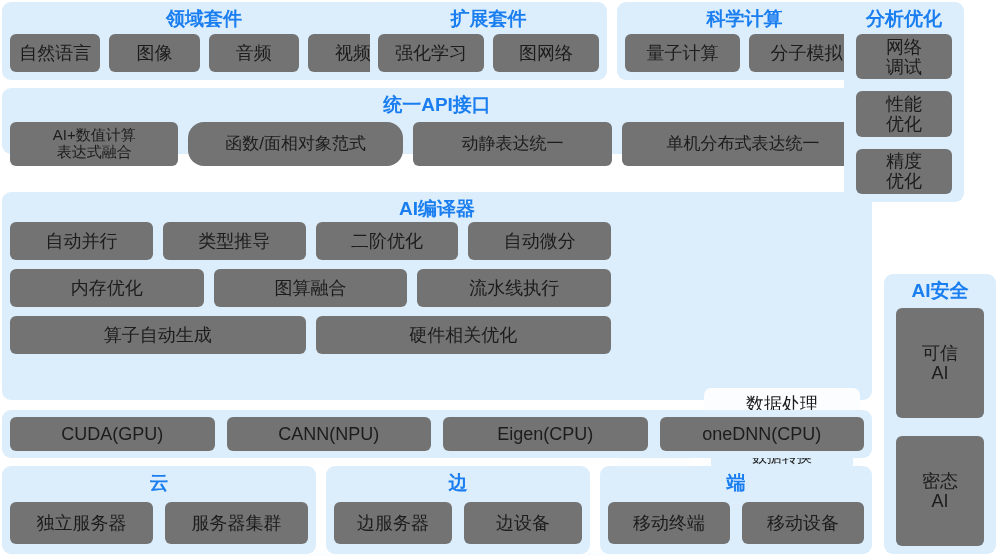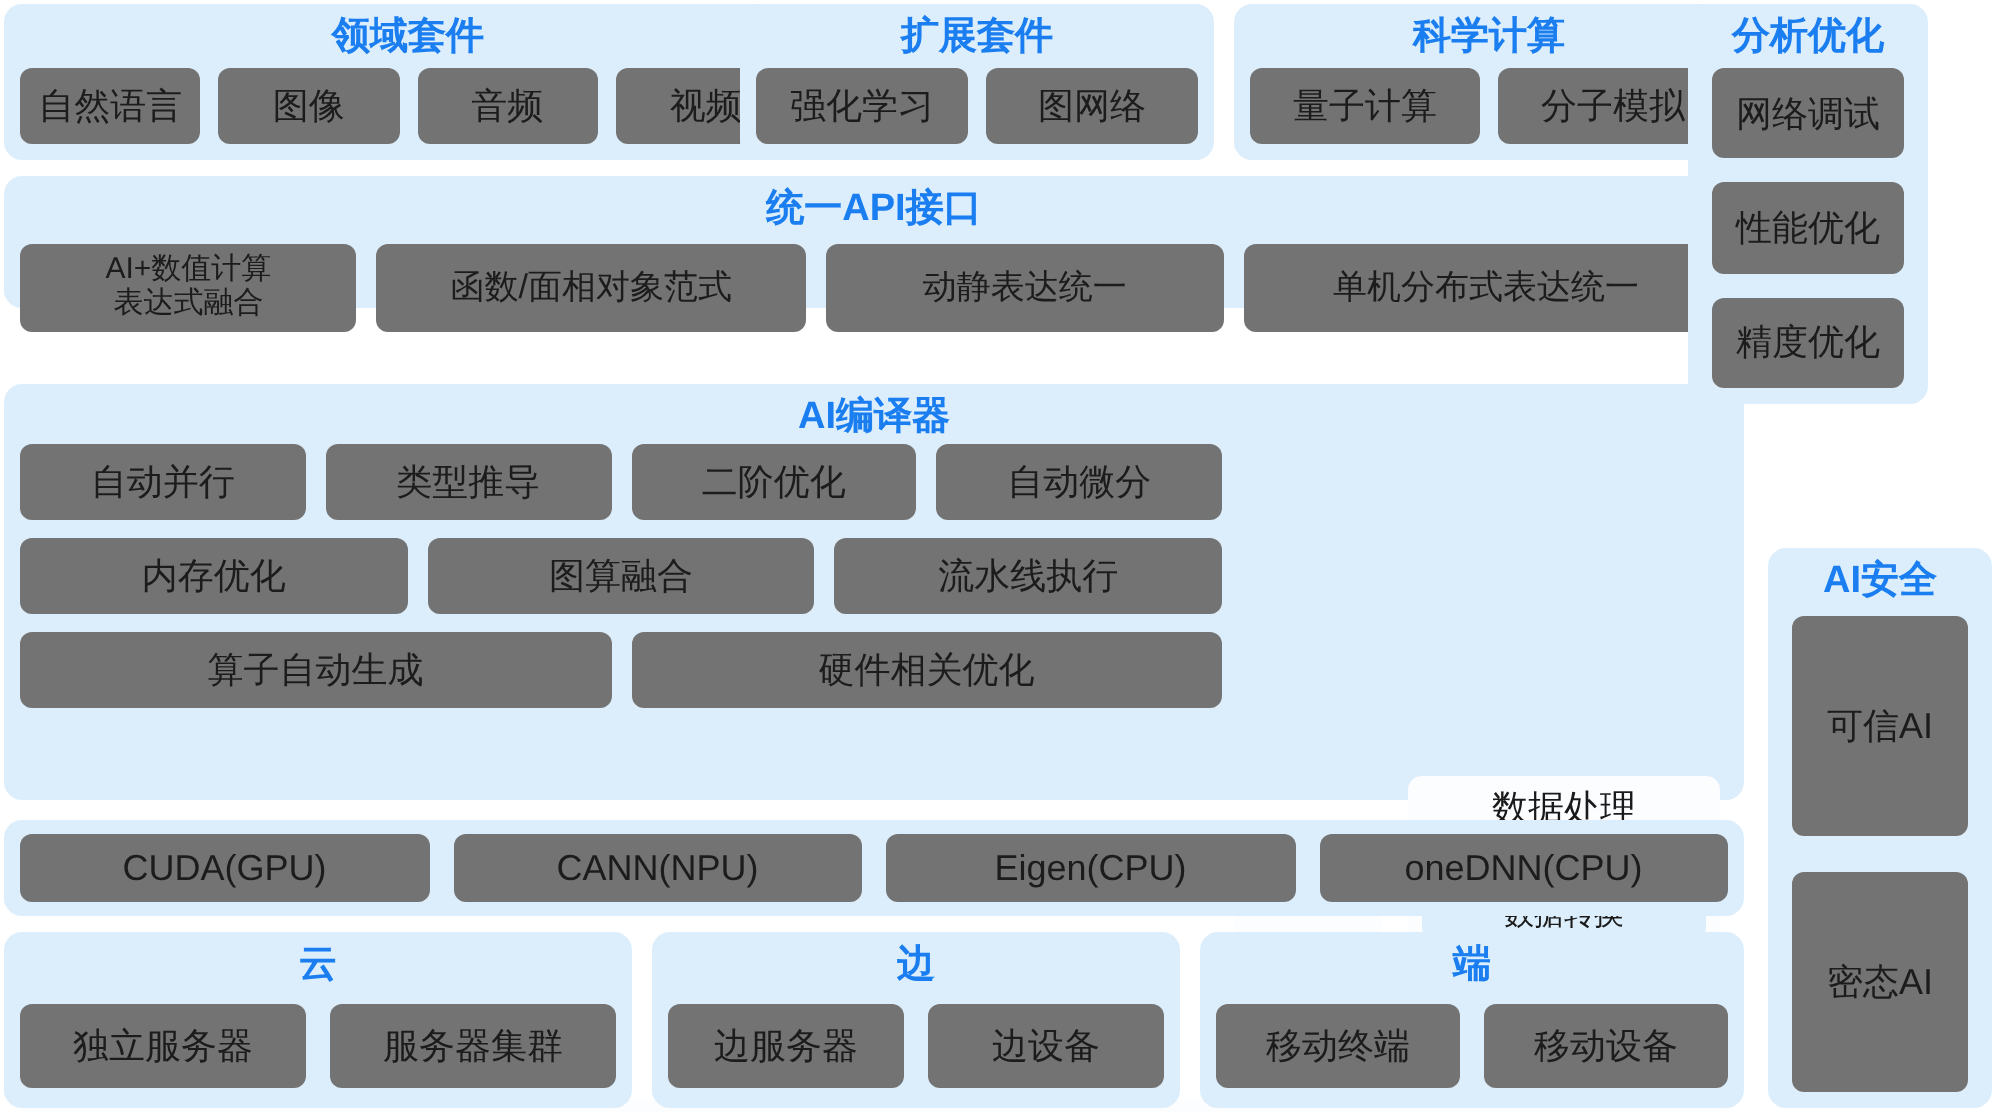--- a/index.html
+++ b/index.html
@@ -51,21 +51,21 @@
 
   
   .p-api{left:2px;top:88px;width:870px;height:66px;}
   .p-api .panel-title{font-size:19px;padding-top:7px;}
   .api-cards{
     position:absolute;left:8px;right:8px;top:34px;height:44px;
     display:flex;gap:10px;
   }
   .api-cards .card{font-size:17px;padding:0 6px;}
   .api-cards .card:nth-child(1){flex:1.02;font-size:15px;}
-  .api-cards .card:nth-child(2){flex:1.32;}
+  .api-cards .card:nth-child(2){flex:1.32;border-radius:16px;}
   .api-cards .card:nth-child(3){flex:1.22;}
   .api-cards .card:nth-child(4){flex:1.50;}
   .api-cards .card span{display:block;}
 
   
   .p-comp{left:2px;top:192px;width:870px;height:208px;}
   .p-comp .panel-title{font-size:19px;padding-top:7px;}
 
   .comp-left{position:absolute;left:8px;top:30px;width:601px;}
   .comp-row{display:flex;gap:10px;margin-bottom:9px;height:38px;}
@@ -118,21 +118,21 @@
   .bottom-cards .card{flex:1;font-size:18px;}
 
   
   .p-analysis{left:844px;top:2px;width:120px;height:200px;}
   .p-security{left:884px;top:274px;width:112px;height:280px;}
   .side .panel-title{font-size:19px;padding-top:7px;}
   .side-cards{
     position:absolute;left:12px;right:12px;top:32px;bottom:8px;
     display:flex;flex-direction:column;gap:12px;
   }
-  .side-cards .card{flex:1;font-size:18px;flex-direction:row;}
+  .side-cards .card{flex:1;font-size:18px;flex-direction:column;}
   .p-security .side-cards{top:34px;gap:18px;}
   .p-security .side-cards .card{font-size:18px;}
 </style>
 </head>
 <body>
 
 <div class="stage">
 
   <div class="panel p-domain top">
     <div class="panel-title">领域套件</div>

